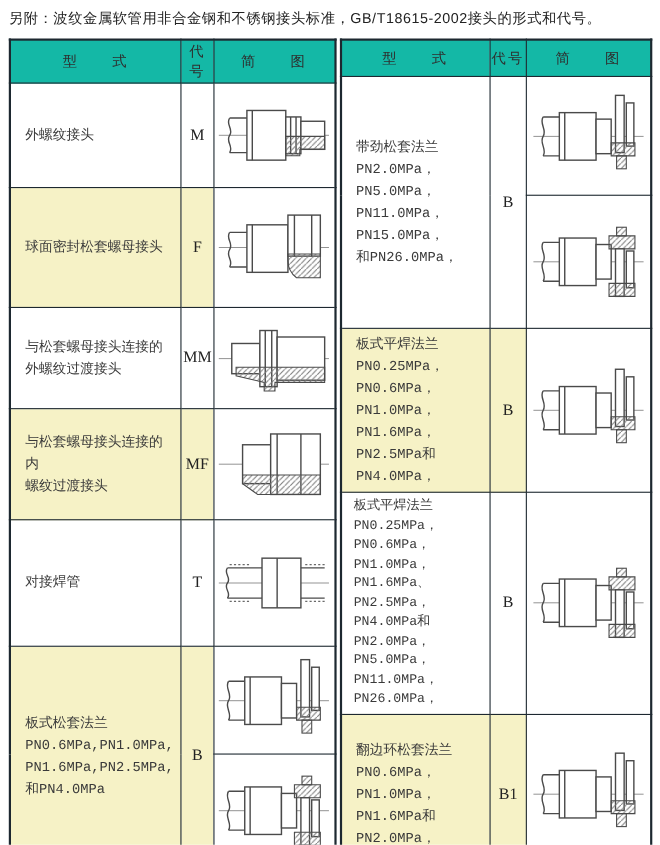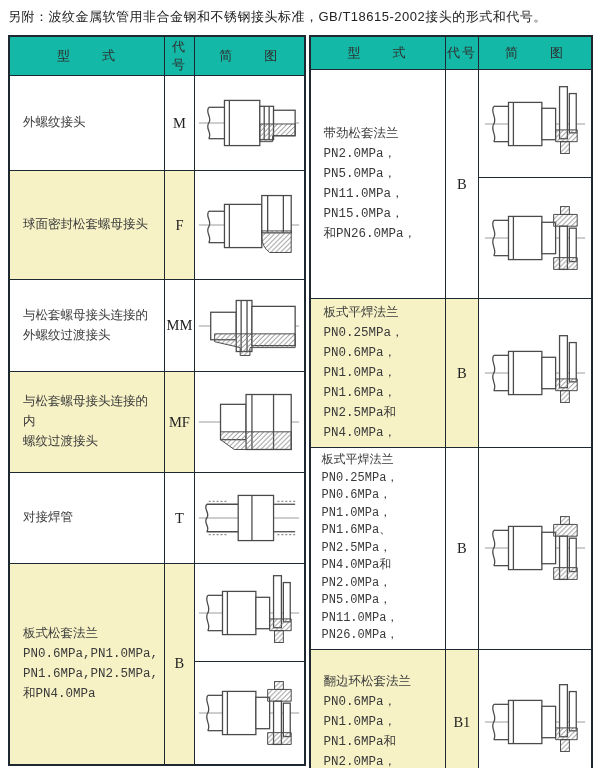--- a/index.html
+++ b/index.html
@@ -25,21 +25,21 @@
   .c-type{width:142px;} .c-code{width:36px;} .c-diag{width:114px;}
   svg.d{display:block;margin:0 auto;}
   .ln{fill:none;stroke:#4a4a4a;stroke-width:1.3;}
   .fl{fill:#ffffff;stroke:#4a4a4a;stroke-width:1.3;}
   .cl{stroke:#909090;stroke-width:0.9;}
   .ht{fill:url(#hatch);stroke:#4a4a4a;stroke-width:1;}
   .dt{fill:none;stroke:#6a6a6a;stroke-width:1;stroke-dasharray:2,2;}
   .defs-holder{position:absolute;width:0;height:0;overflow:hidden;}
   
   .rh95{height:95px}.rh105{height:109px}.rh92{height:92px}.rh101{height:101px}
-  .rh97{height:91px}.rh98{height:98px}.rh103{height:103px}
+  .rh97{height:115px}.rh98{height:98px}.rh103{height:103px}
   .rh108{height:108px}.rh121{height:121px}.rh119{height:119px}
   .rh109{height:109px}.rh118{height:146px}
 </style>
 </head>
 <body>
 
 <svg class="defs-holder" aria-hidden="true">
   <defs>
     <pattern id="hatch" patternUnits="userSpaceOnUse" width="5" height="5">
       <path d="M0,5 L5,0" stroke="#7a7a7a" stroke-width="1" fill="none"></path>

